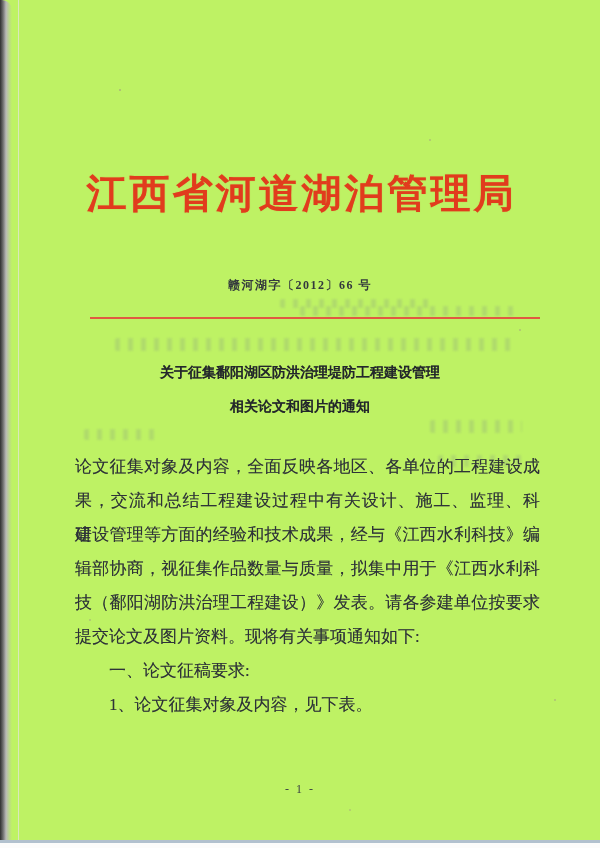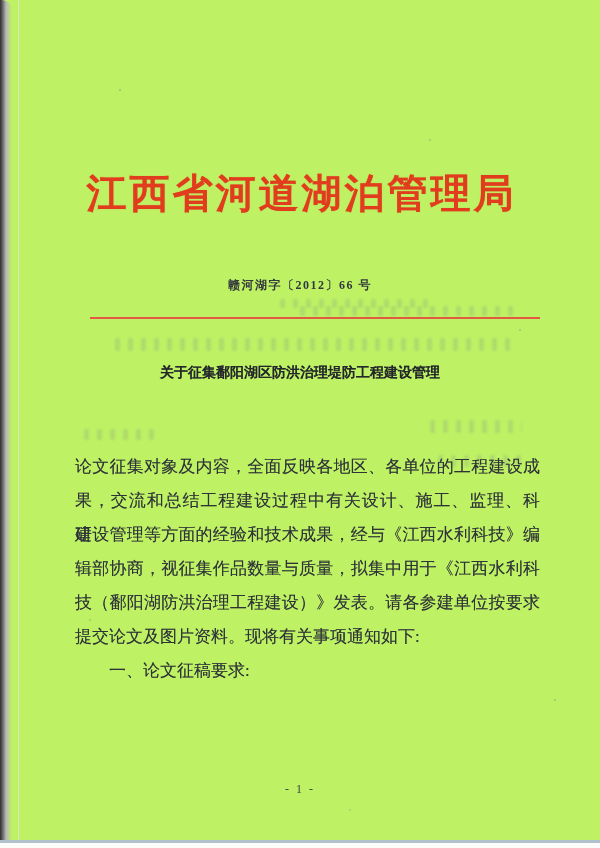--- a/index.html
+++ b/index.html
@@ -166,29 +166,31 @@
   <div class="rule"></div>
 
   <div class="smudge s6"></div>
   <div class="smudge s1"></div>
   <div class="smudge s2"></div>
   <div class="smudge s3"></div>
   <div class="smudge s4"></div>
   <div class="smudge s5"></div>
 
   <div class="title l1">关于征集鄱阳湖区防洪治理堤防工程建设管理</div>
+  <div class="title l2">相关论文和图片的通知</div>
 
   <div class="body">
     <div class="line just">论文征集对象及内容，全面反映各地区、各单位的工程建设成</div>
     <div class="line just">果，交流和总结工程建设过程中有关设计、施工、监理、科研、</div>
     <div class="line just">建设管理等方面的经验和技术成果，经与《江西水利科技》编</div>
     <div class="line just">辑部协商，视征集作品数量与质量，拟集中用于《江西水利科</div>
     <div class="line just">技（鄱阳湖防洪治理工程建设）》发表。请各参建单位按要求</div>
     <div class="line">提交论文及图片资料。现将有关事项通知如下:</div>
     <div class="line indent">一、论文征稿要求:</div>
+    <div class="line indent">1、论文征集对象及内容，见下表。</div>
   </div>
 
   <div class="pagenum">- 1 -</div>
 
   <div class="edge-bottom"></div>
   <div class="edge-bottom-below"></div>
 
 </div>
 
 </body></html>

